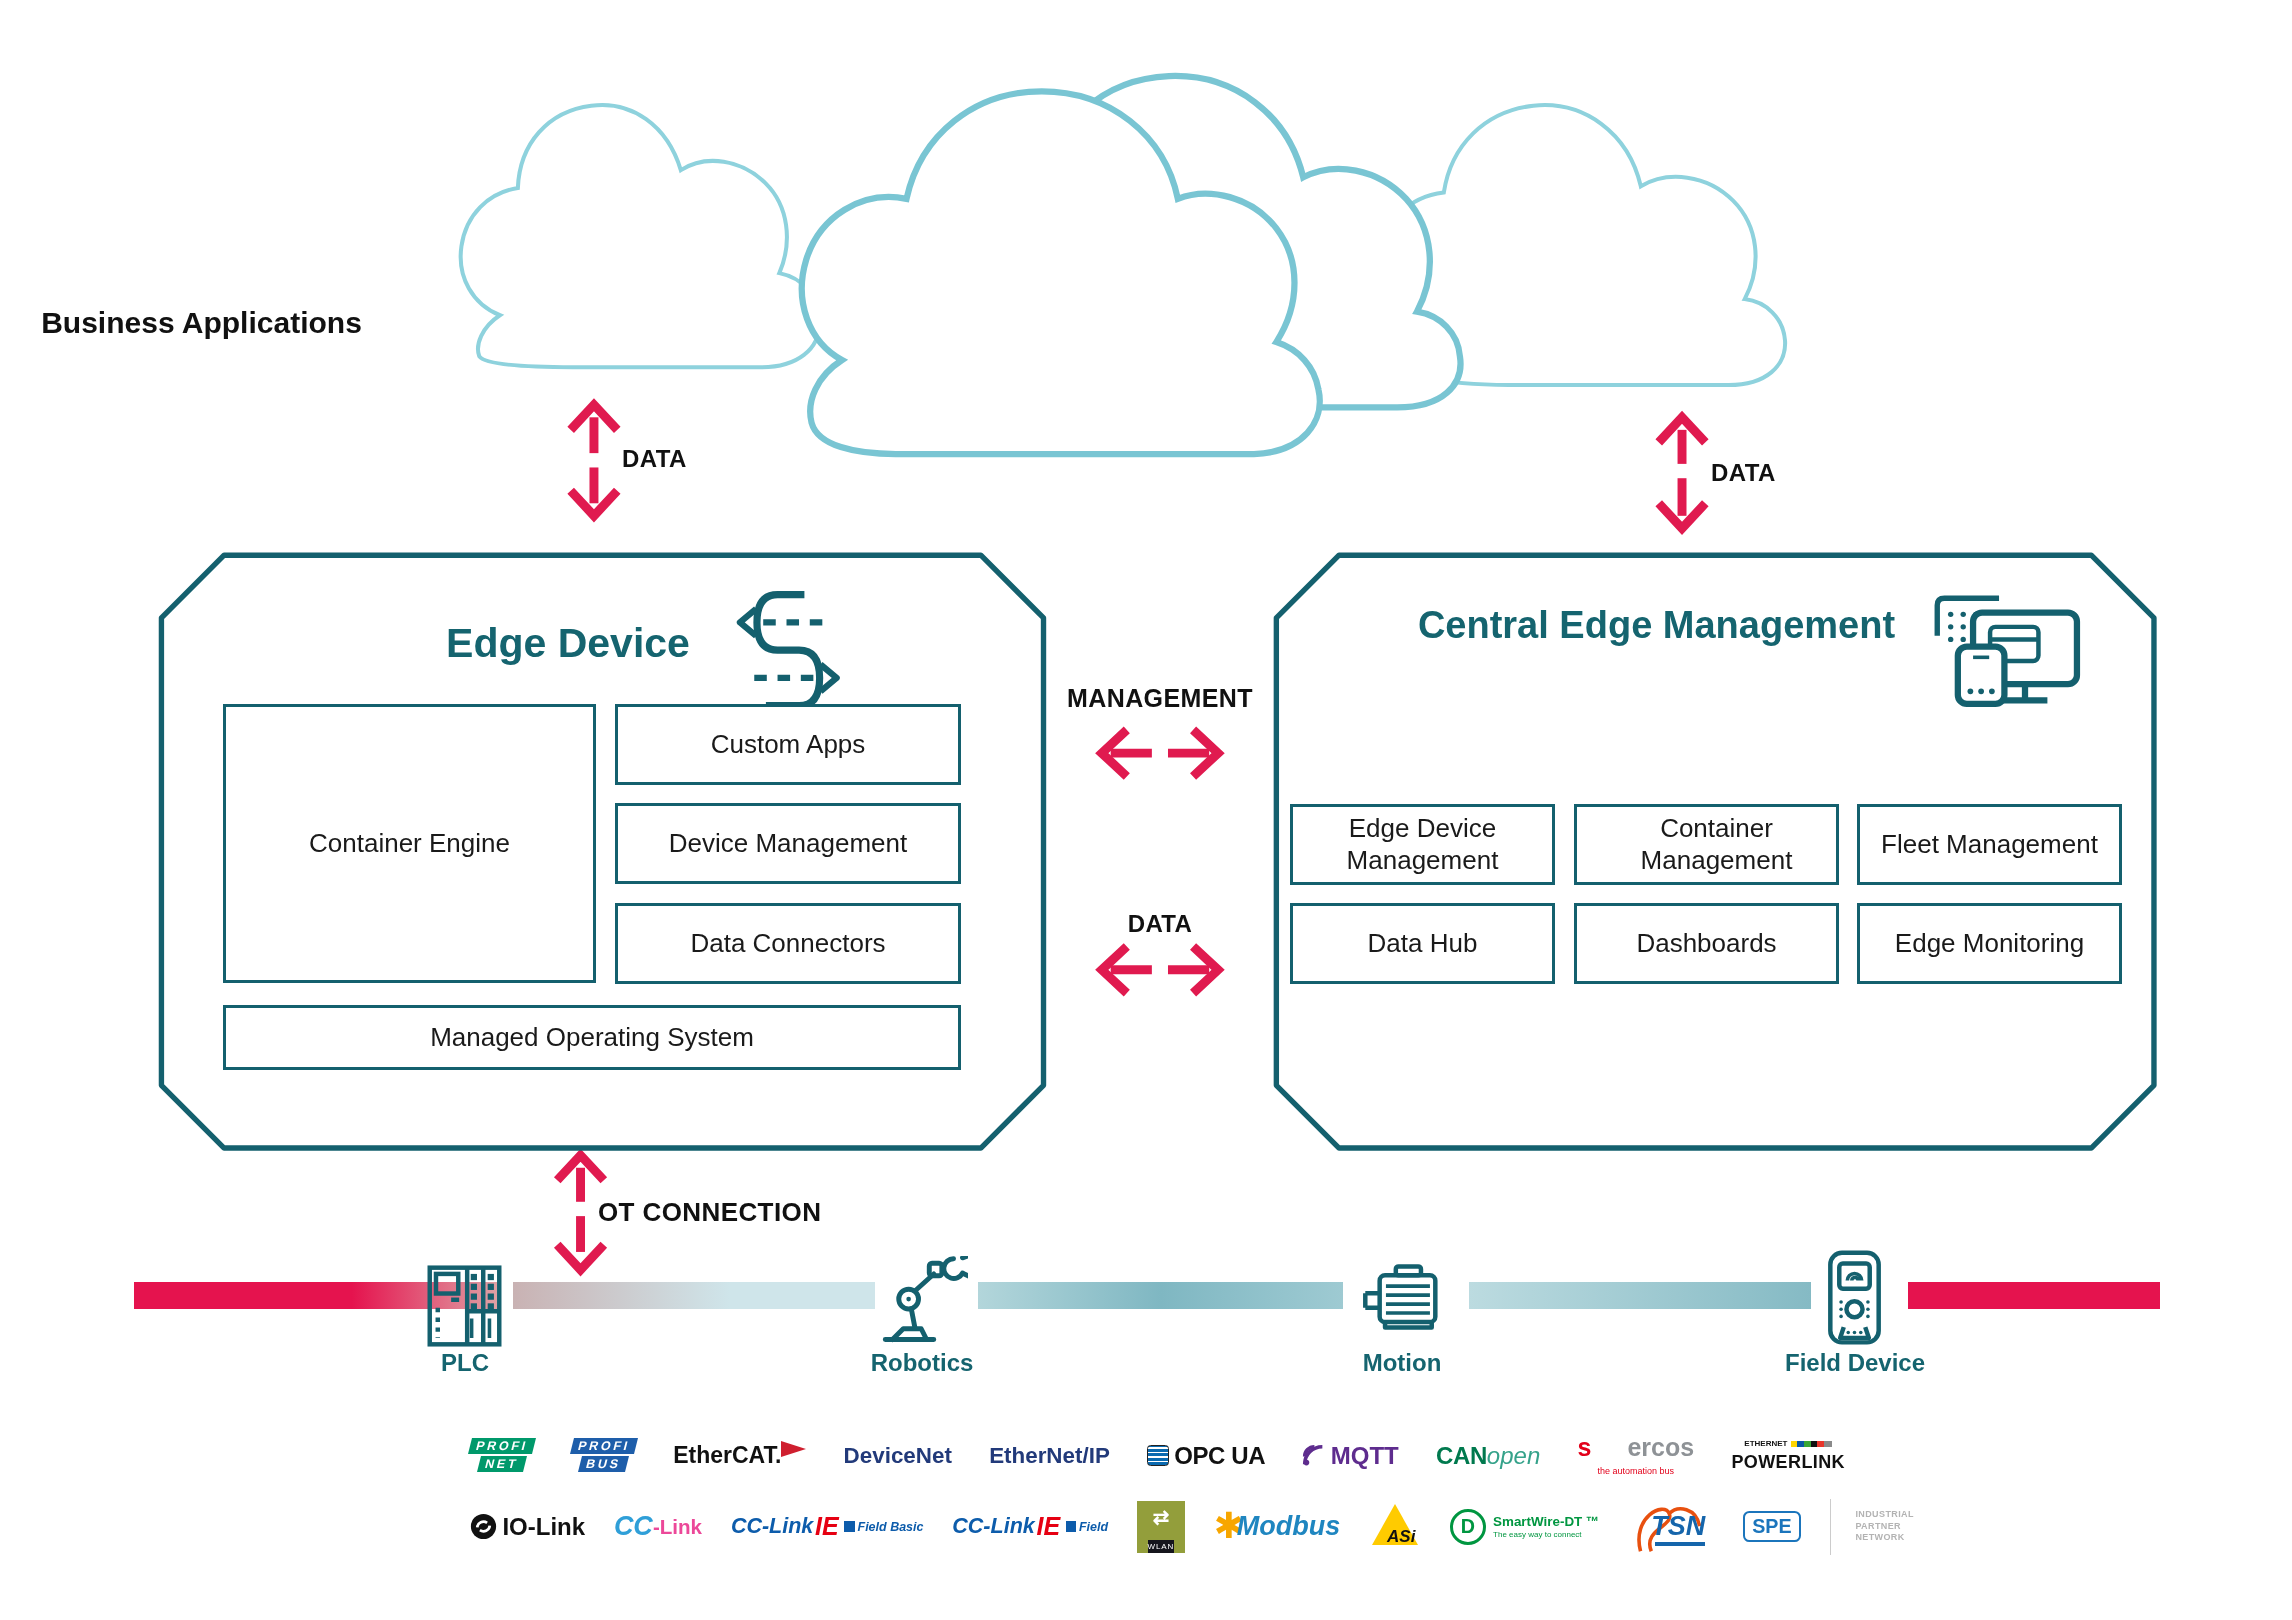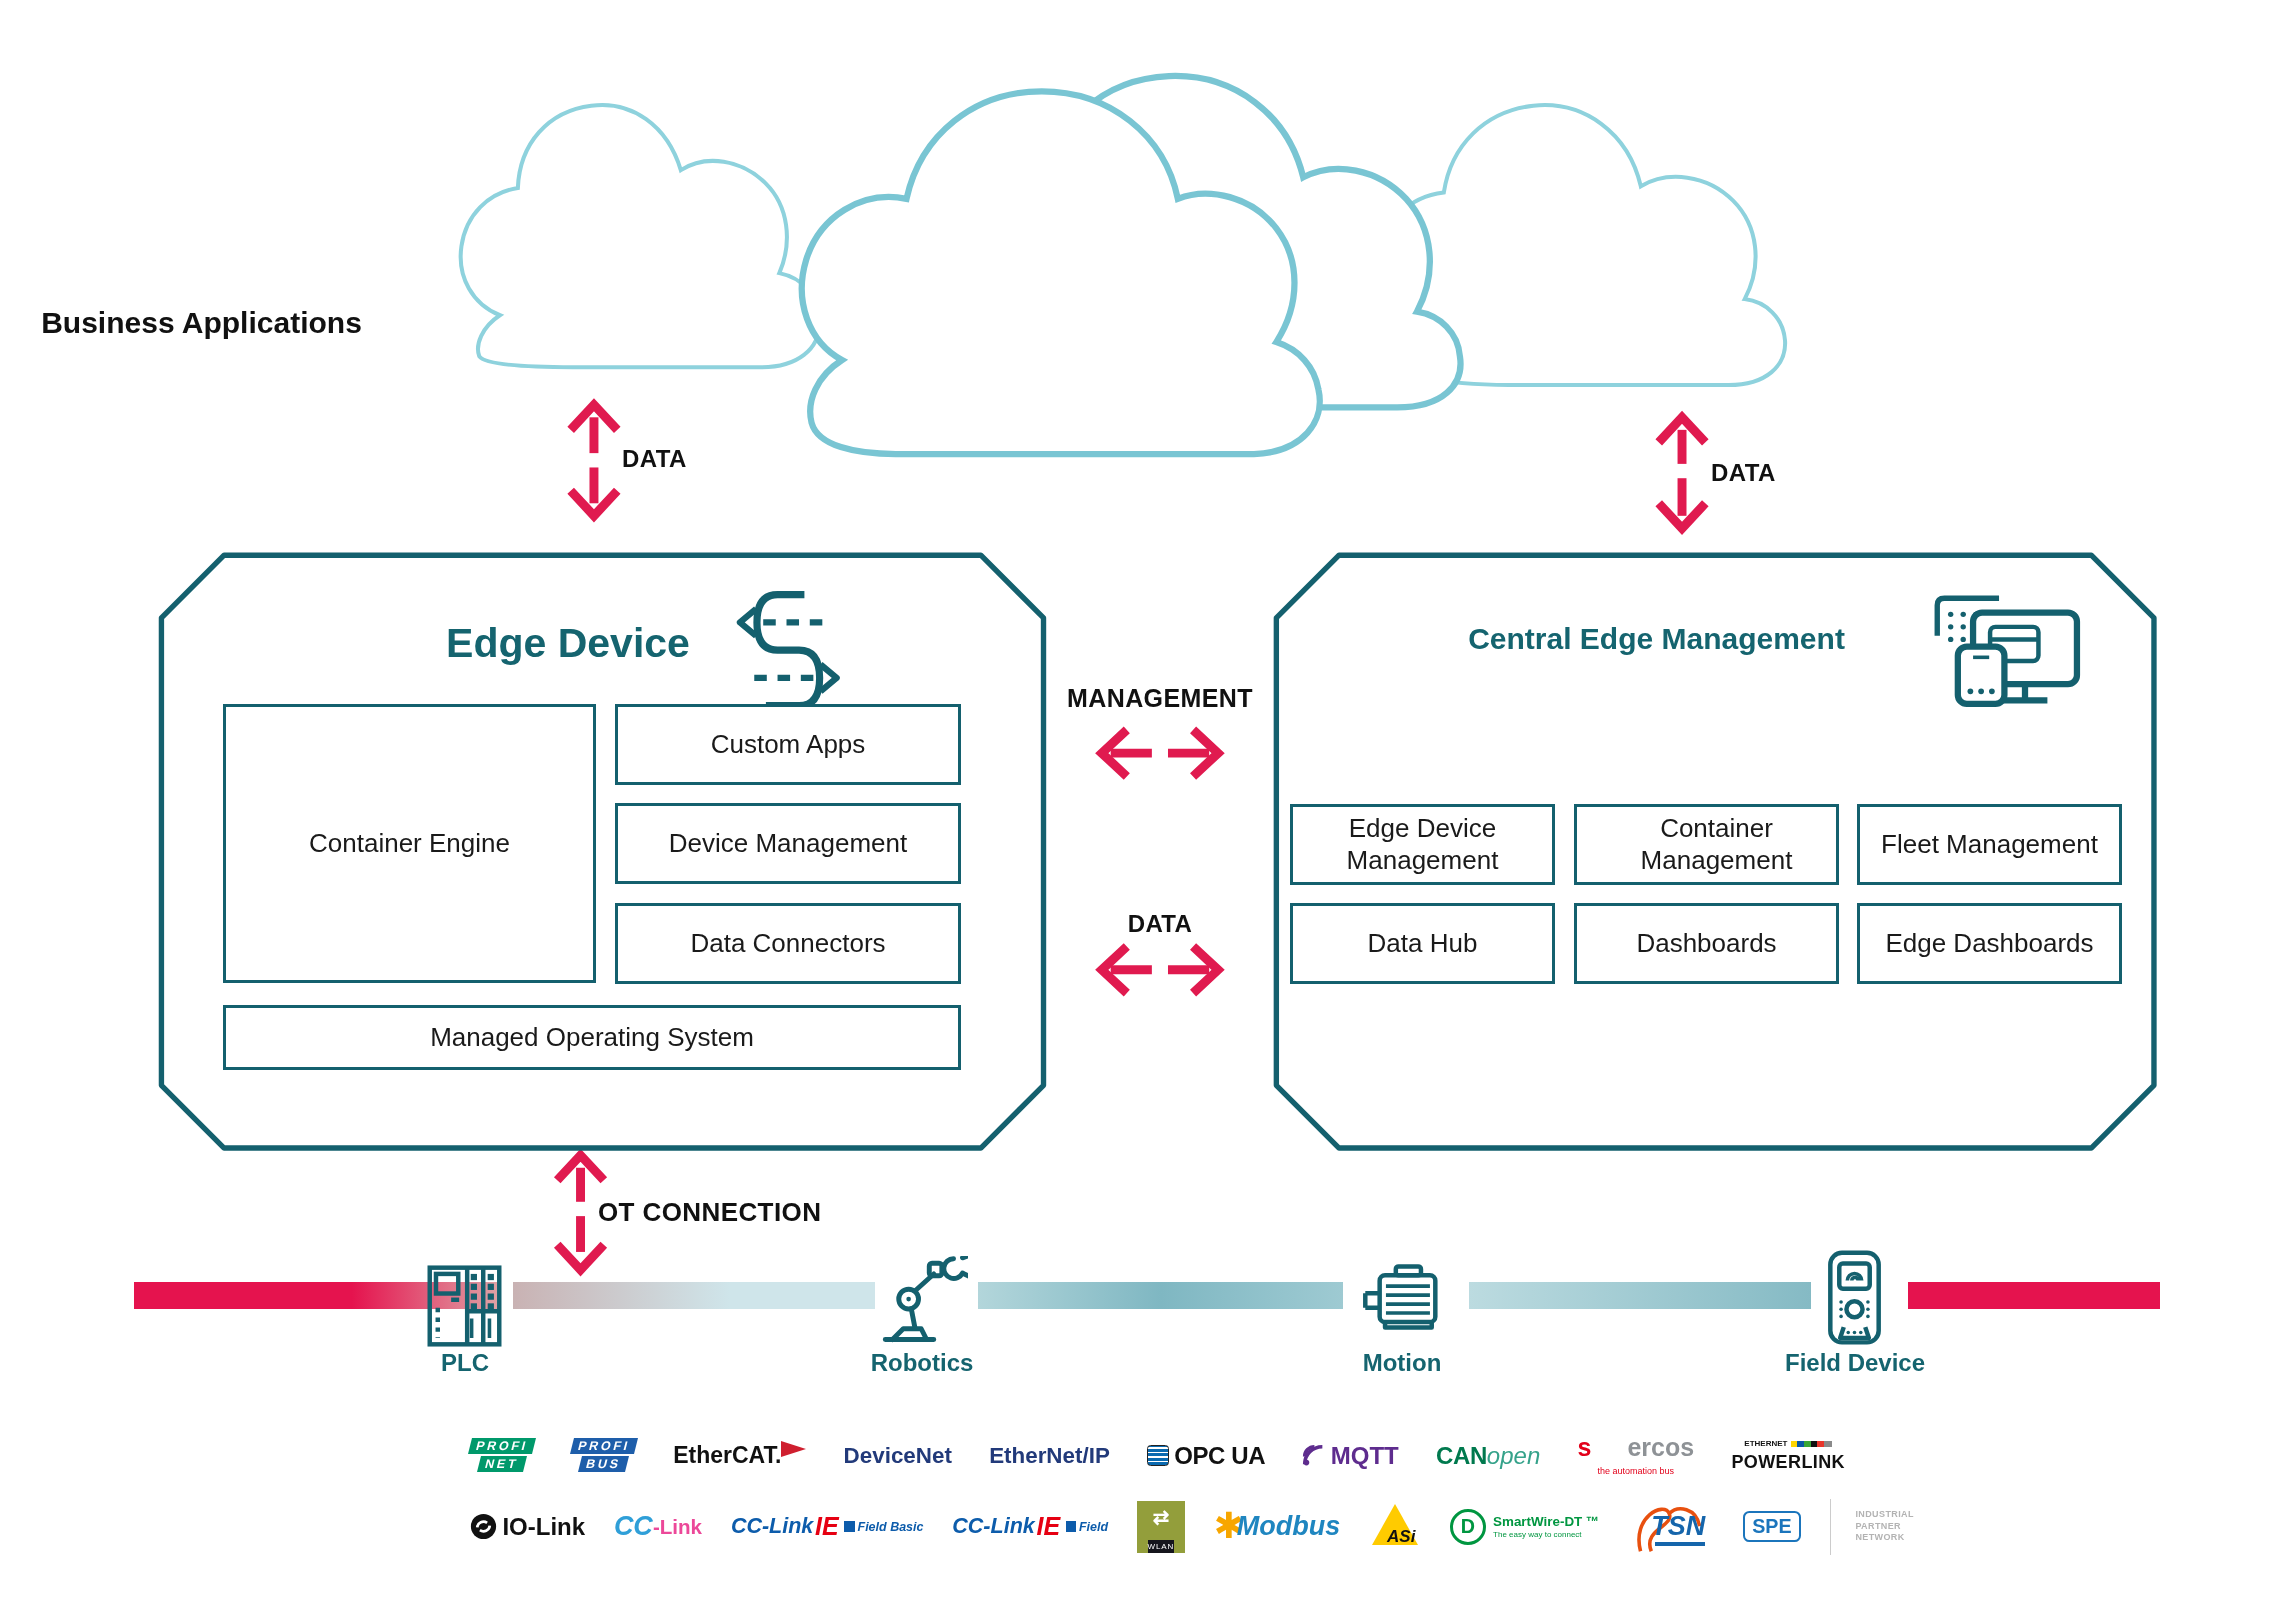--- a/index.html
+++ b/index.html
@@ -164,27 +164,27 @@
   <div class="lab" style="left:1160px;top:910px;font-size:24px;transform:translateX(-50%);">DATA</div>
   <div class="lab" style="left:598px;top:1197px;font-size:26px;">OT CONNECTION</div>
 
   <div class="title" style="left:407px;top:620px;width:322px;font-size:41px;">Edge Device</div>
   <div class="box" style="left:223px;top:704px;width:373px;height:279px;">Container Engine</div>
   <div class="box" style="left:615px;top:704px;width:346px;height:81px;">Custom Apps</div>
   <div class="box" style="left:615px;top:803px;width:346px;height:81px;">Device Management</div>
   <div class="box" style="left:615px;top:903px;width:346px;height:81px;">Data Connectors</div>
   <div class="box" style="left:223px;top:1005px;width:738px;height:65px;">Managed Operating System</div>
 
-  <div class="title" style="left:1388px;top:622px;width:537px;font-size:30px;">Central Edge Management</div>
+  <div class="title" style="left:1388px;top:604px;width:537px;font-size:38px;">Central Edge Management</div>
   <div class="box" style="left:1290px;top:804px;width:265px;height:81px;">Edge Device Management</div>
   <div class="box" style="left:1574px;top:804px;width:265px;height:81px;padding-left:20px;">Container Management</div>
   <div class="box" style="left:1857px;top:804px;width:265px;height:81px;">Fleet Management</div>
   <div class="box" style="left:1290px;top:903px;width:265px;height:81px;">Data Hub</div>
   <div class="box" style="left:1574px;top:903px;width:265px;height:81px;">Dashboards</div>
-  <div class="box" style="left:1857px;top:903px;width:265px;height:81px;">Edge Dashboards</div>
+  <div class="box" style="left:1857px;top:903px;width:265px;height:81px;">Edge Monitoring</div>
 
   <div class="seg" style="left:134px;width:363px;background:linear-gradient(90deg,#e5134e 0%,#e5134e 60%,#dfa1a5 100%);"></div>
   <div class="seg" style="left:513px;width:362px;background:linear-gradient(90deg,#c9b2b3 0%,#cfe5ea 60%,#cfe5ea 100%);"></div>
   <div class="seg" style="left:978px;width:365px;background:linear-gradient(90deg,#b3d6db 0%,#7fb7c2 50%,#9ecad2 100%);"></div>
   <div class="seg" style="left:1469px;width:342px;background:linear-gradient(90deg,#bcdbe0 0%,#85bac4 100%);"></div>
   <div class="seg" style="left:1908px;width:252px;background:#e5134e;"></div>
 
   <svg class="abs" style="left:427px;top:1265px;" width="75" height="82" viewBox="0 0 84 92">
     <g stroke="#14606e" stroke-width="5" fill="none">
       <rect x="3" y="3" width="78" height="86"></rect>

